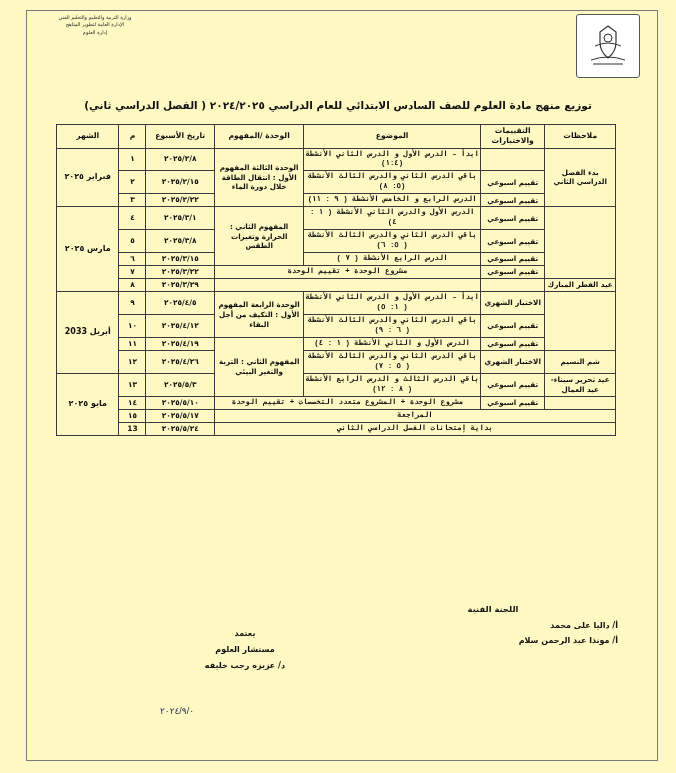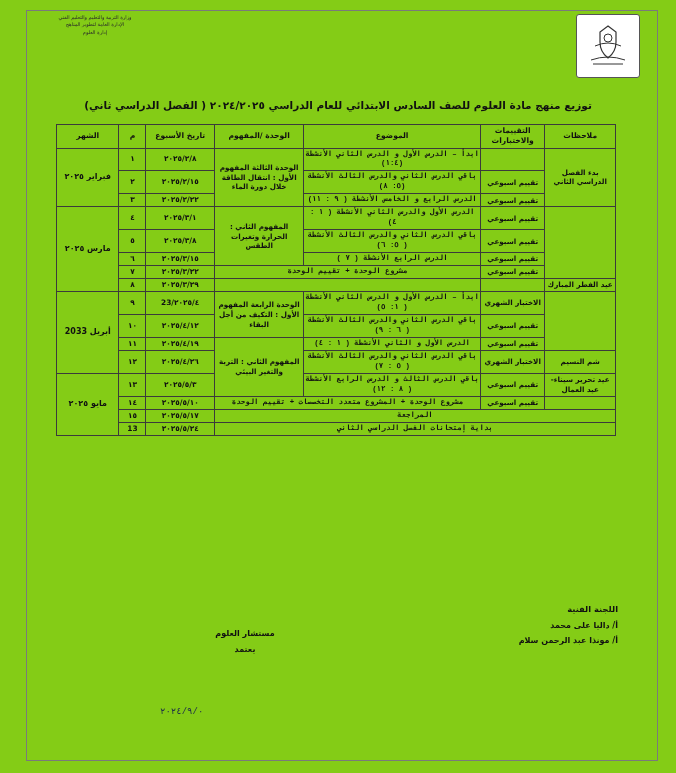--- a/index.html
+++ b/index.html
@@ -1,20 +1,20 @@
 <!DOCTYPE html>
 <html lang="ar" dir="rtl"><head>
 <meta charset="utf-8">
 <style>
   html,body{margin:0;padding:0;background:#cfcfcf;}
   body{font-family:"DejaVu Sans","Liberation Sans",sans-serif;}
   .page{
     position:relative;
     width:676px;height:773px;
-    background:#84cc16;
+    background:#fef9c3;
     margin:0 auto;
     overflow:hidden;
   }
   
   .sheet-border{
     position:absolute;
     left:26px;top:10px;right:18px;bottom:12px;
     border:1px solid #7a7a7a;
   }
   .logo-box{
@@ -86,21 +86,21 @@
   .fl-right{
     position:absolute;
     right:58px;top:4px;
     width:250px;
     text-align:right;
     font-size:8px;
     line-height:1.9;
     font-weight:bold;
     color:#111;
   }
-  .fl-right .hd{font-size:8.4px;}
+  .fl-right .hd{font-size:8.4px;text-align:center;}
   .fl-left{
     position:absolute;
     left:150px;top:28px;
     width:190px;
     text-align:center;
     font-size:8px;
     line-height:2;
     font-weight:bold;
     color:#111;
   }
@@ -119,21 +119,21 @@
     font-family:"DejaVu Serif","Liberation Serif",serif;
     font-style:italic;
     font-size:10px;
     letter-spacing:1px;
   }
   .date-left{
     position:absolute;
     left:160px;top:108px;
     font-size:9px;
     color:#1d2b4a;
-    font-family:Liberation Mono, monospace;
+    font-family:Liberation Sans, sans-serif;
   }
 </style>
 </head>
 <body>
 
 <div class="page">
 
   <div class="sheet-border"></div>
 
   <div class="logo-box">
@@ -231,21 +231,21 @@
         <td colspan="2" class="topic"></td>
         <td>٢٠٢٥/٣/٢٩</td>
         <td>٨</td>
       </tr>
 
       <tr>
         <td rowspan="3" class="small"></td>
         <td class="small">الاختبار الشهري</td>
         <td class="topic">ابدأ – الدرس الأول و الدرس الثاني الأنشطة ( ١: ٥)</td>
         <td rowspan="2" class="small">الوحدة الرابعة المفهوم الأول : التكيف من أجل البقاء</td>
-        <td>٢٠٢٥/٤/23</td>
+        <td>٢٠٢٥/٤/٥</td>
         <td>٩</td>
         <td rowspan="4" class="month">أبريل 2033</td>
       </tr>
       <tr>
         <td class="small">تقييم اسبوعي</td>
         <td class="topic">باقي الدرس الثاني والدرس الثالث الأنشطة ( ٦ : ٩)</td>
         <td>٢٠٢٥/٤/١٢</td>
         <td>١٠</td>
       </tr>
       <tr>
@@ -293,22 +293,23 @@
 
   <div class="footer">
 
     <div class="fl-right">
       <div class="hd">اللجنة الفنية</div>
       <div>أ/ داليا على محمد</div>
       <div>أ/ مونذا عبد الرحمن سلام</div>
     </div>
 
     <div class="fl-left">
+      <div>يعتمد</div>
       <div>مستشار العلوم</div>
-      <div>يعتمد</div>
+      <div>د/ عزيزه رجب خليفه</div>
     </div>
 
     <div class="date-left">٢٠٢٤/٩/٠</div>
 
 
   </div>
 
 </div>
 
 </body></html>

